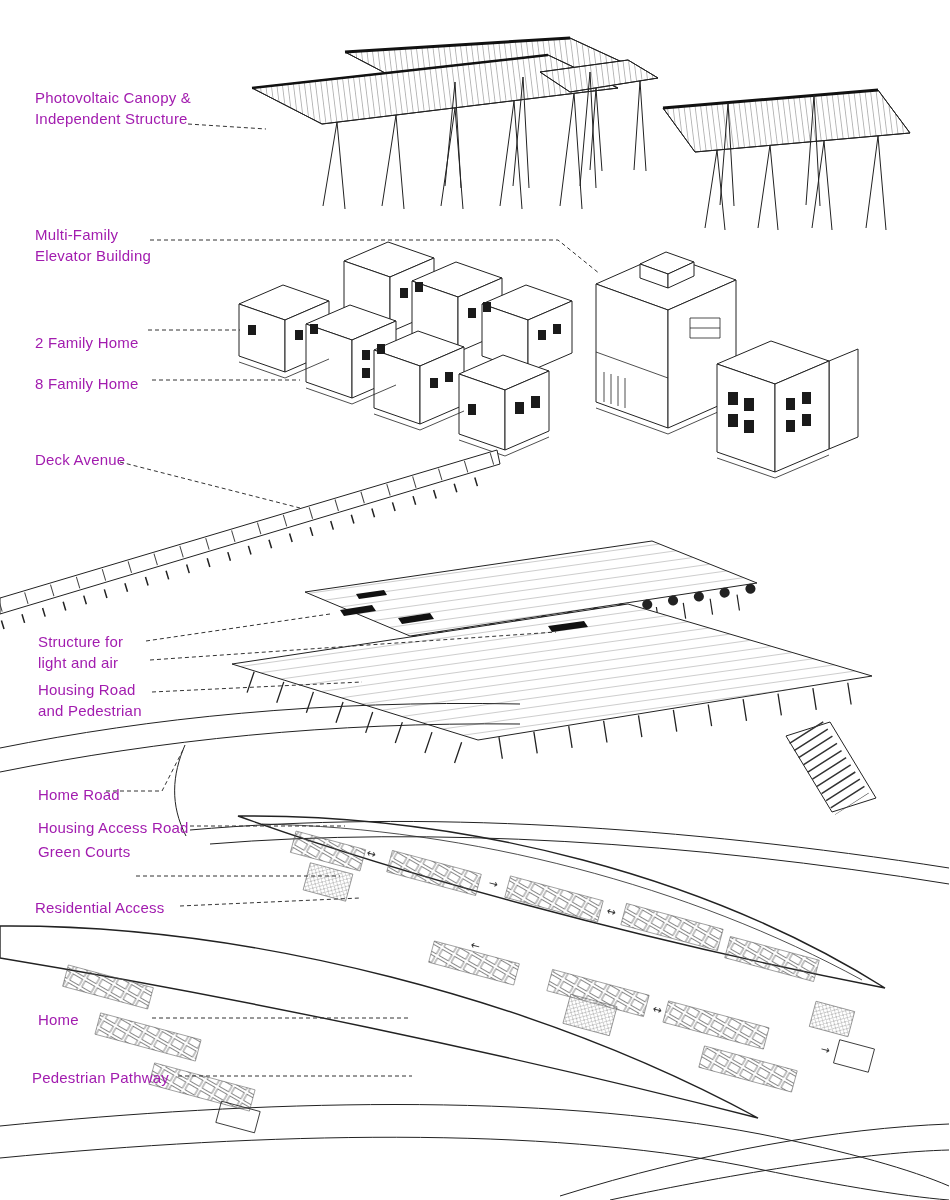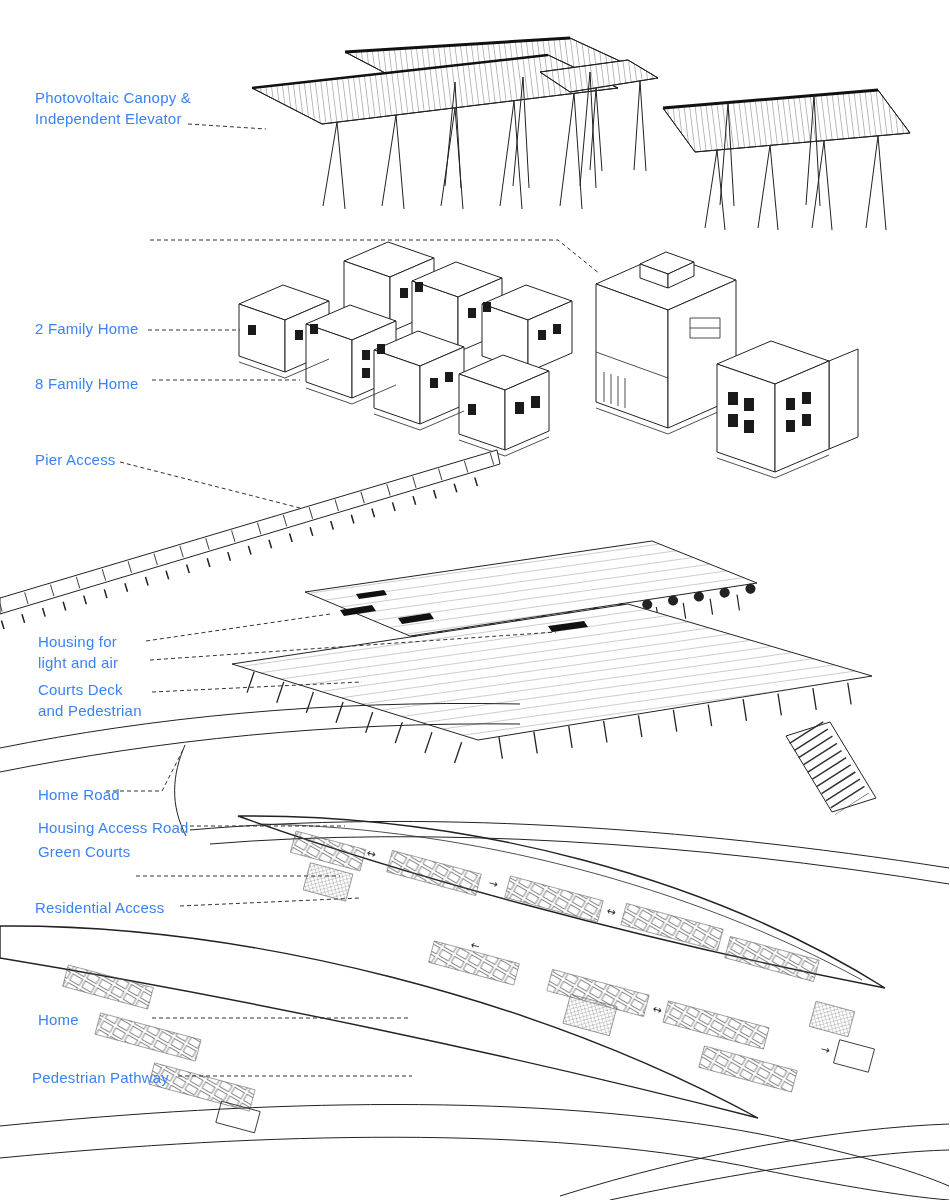--- a/index.html
+++ b/index.html
@@ -5,21 +5,21 @@
   * { margin:0; padding:0; box-sizing:border-box; }
   html,body { background:#ffffff; }
   .page {
     position:relative; width:950px; height:1200px;
     background:#ffffff; overflow:hidden;
     font-family:"Liberation Sans", sans-serif;
   }
   .page svg { position:absolute; left:0; top:0; }
   .label {
     position:absolute; font-size:15px; line-height:21px;
-    color:#3b82f6; letter-spacing:0.2px; white-space:nowrap;
+    color:#a21caf; letter-spacing:0.2px; white-space:nowrap;
   }
 </style>
 </head>
 <body>
 
 <div class="page">
 
 <svg width="950" height="1200" viewBox="0 0 950 1200">
   <defs>
     <pattern id="pv" width="5.5" height="8" patternUnits="userSpaceOnUse" patternTransform="rotate(-7)">
@@ -252,31 +252,35 @@
     <path d="M190,826 L345,826"></path>
     <path d="M136,876 L340,876"></path>
     <path d="M180,906 L360,898"></path>
     <path d="M152,1018 L408,1018"></path>
     <path d="M178,1076 L412,1076"></path>
   </g>
 </svg>
 
 <div class="label" style="left:35px; top:87px">
   <span>Photovoltaic Canopy &amp;</span><br>
-  <span>Independent Elevator</span>
-</div>
-<div class="label" style="left:35px; top:318px">2 Family Home</div>
+  <span>Independent Structure</span>
+</div>
+<div class="label" style="left:35px; top:224px">
+  <span>Multi-Family</span><br>
+  <span>Elevator Building</span>
+</div>
+<div class="label" style="left:35px; top:332px">2 Family Home</div>
 <div class="label" style="left:35px; top:373px">8 Family Home</div>
-<div class="label" style="left:35px; top:449px">Pier Access</div>
+<div class="label" style="left:35px; top:449px">Deck Avenue</div>
 <div class="label" style="left:38px; top:631px">
-  <span>Housing for</span><br>
+  <span>Structure for</span><br>
   <span>light and air</span>
 </div>
 <div class="label" style="left:38px; top:679px">
-  <span>Courts Deck</span><br>
+  <span>Housing Road</span><br>
   <span>and Pedestrian</span>
 </div>
 <div class="label" style="left:38px; top:784px">Home Road</div>
 <div class="label" style="left:38px; top:817px">Housing Access Road</div>
 <div class="label" style="left:38px; top:841px">Green Courts</div>
 <div class="label" style="left:35px; top:897px">Residential Access</div>
 <div class="label" style="left:38px; top:1009px">Home</div>
 <div class="label" style="left:32px; top:1067px">Pedestrian Pathway</div>
 
 </div>

